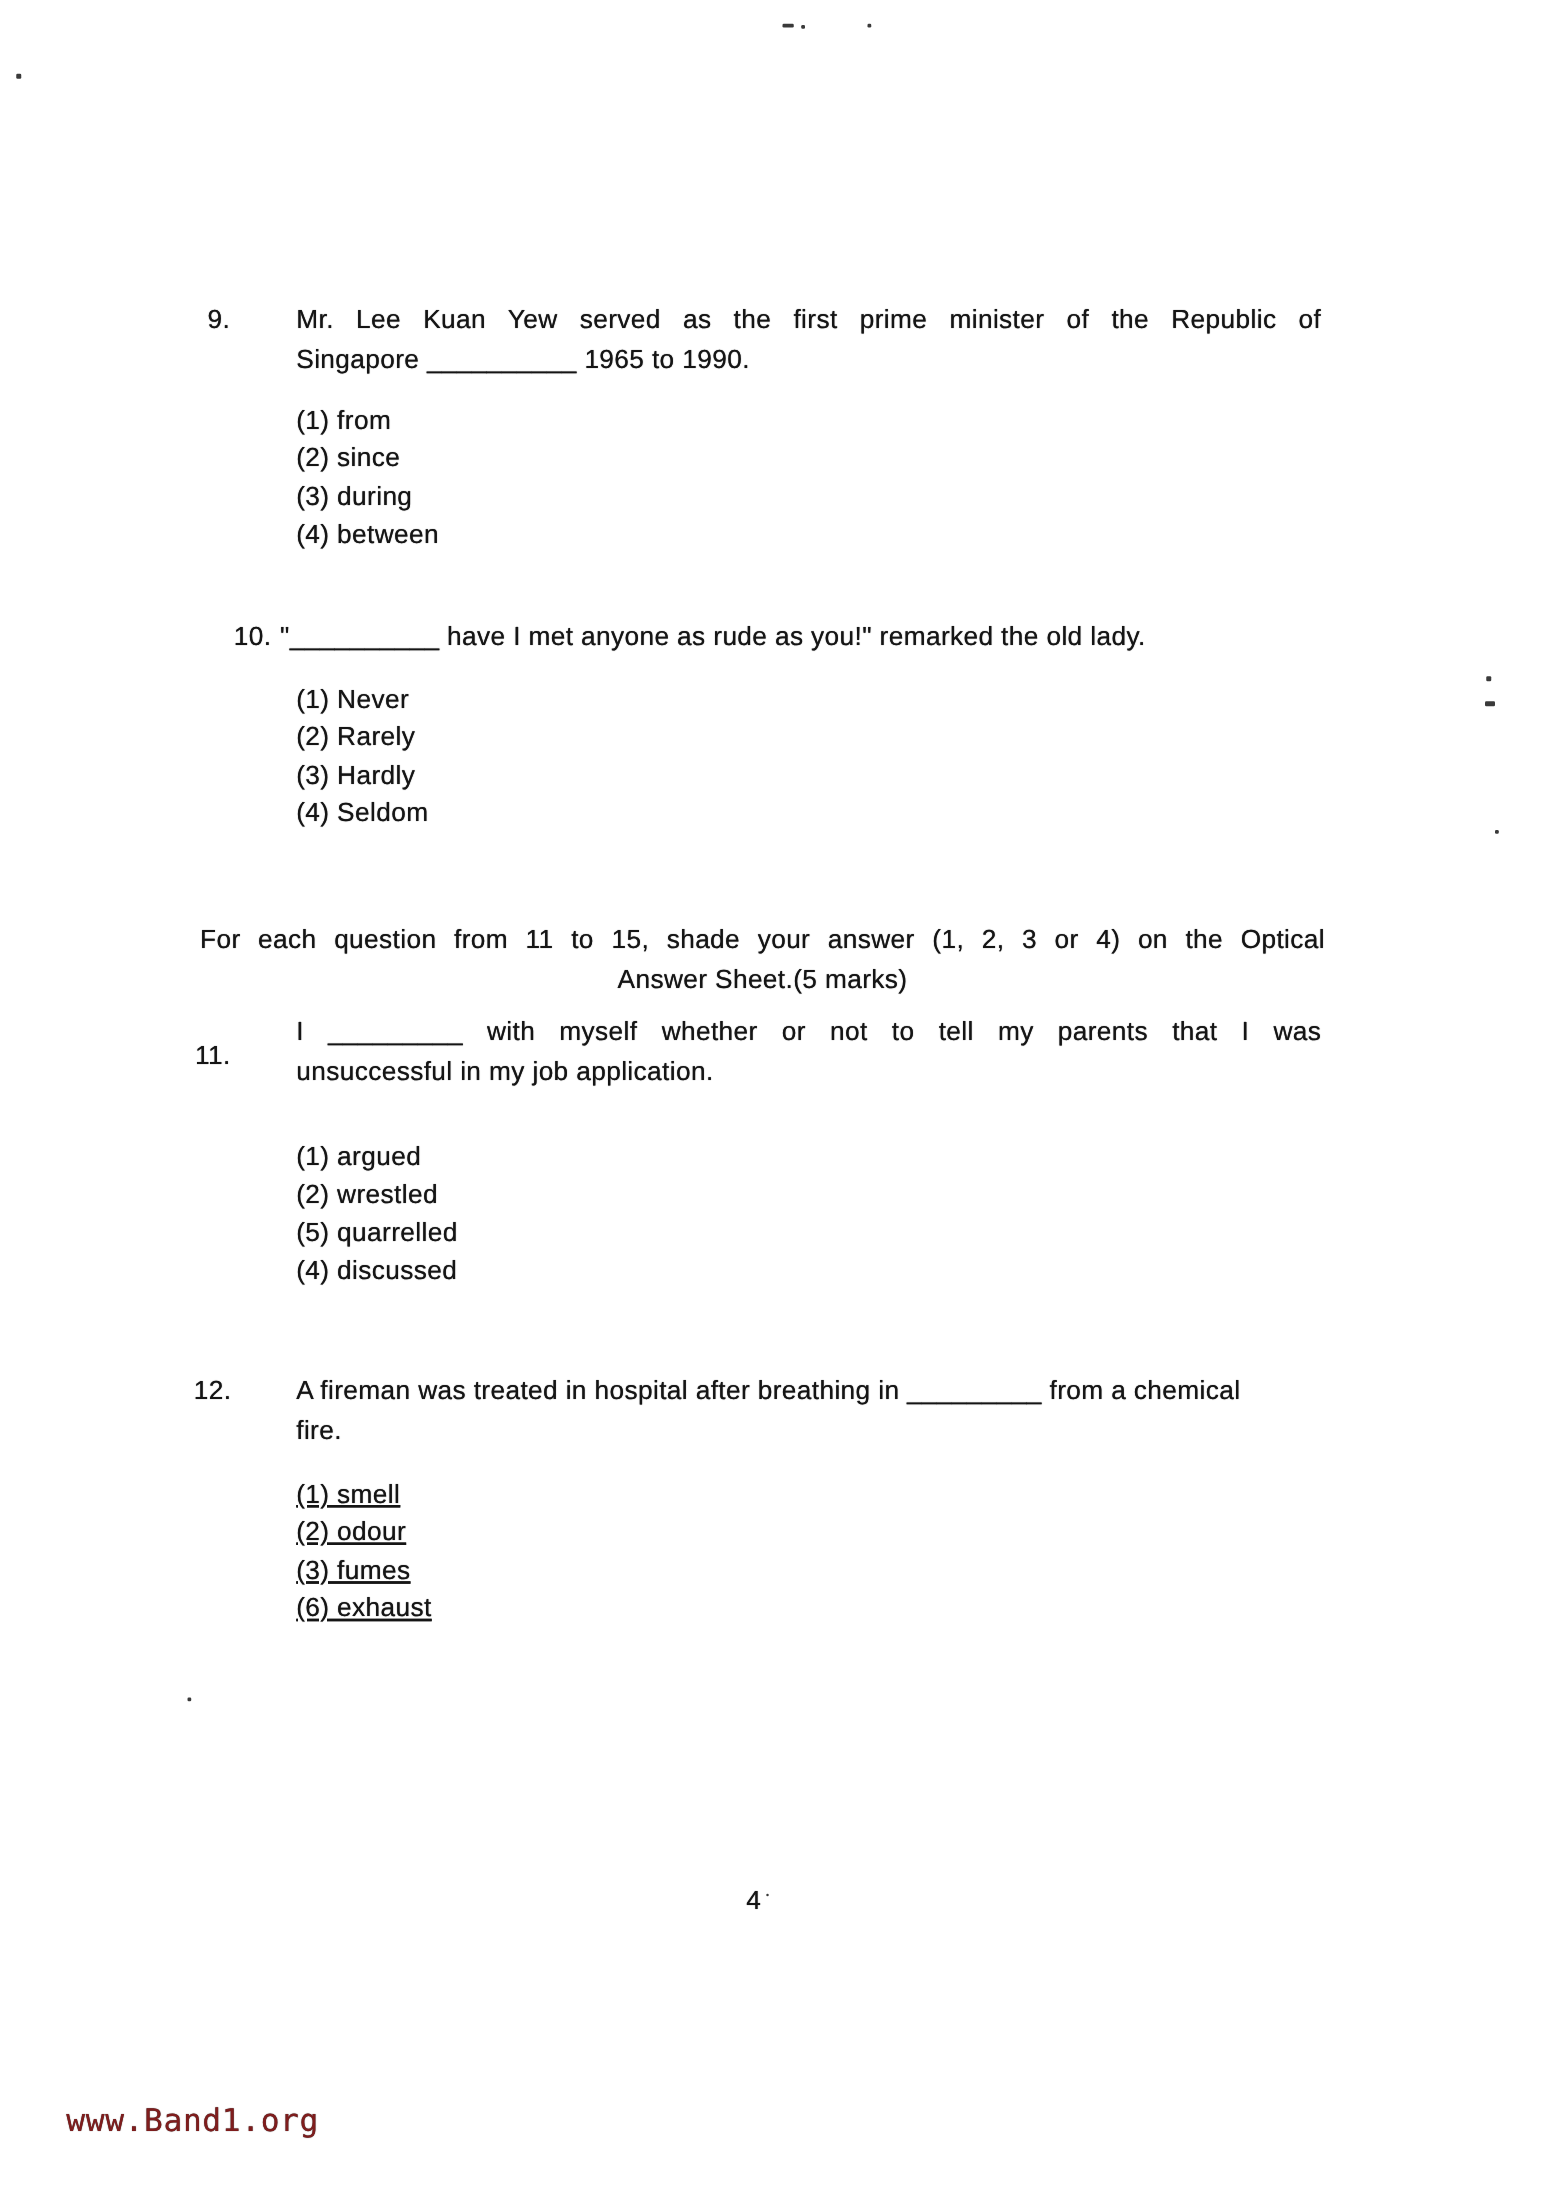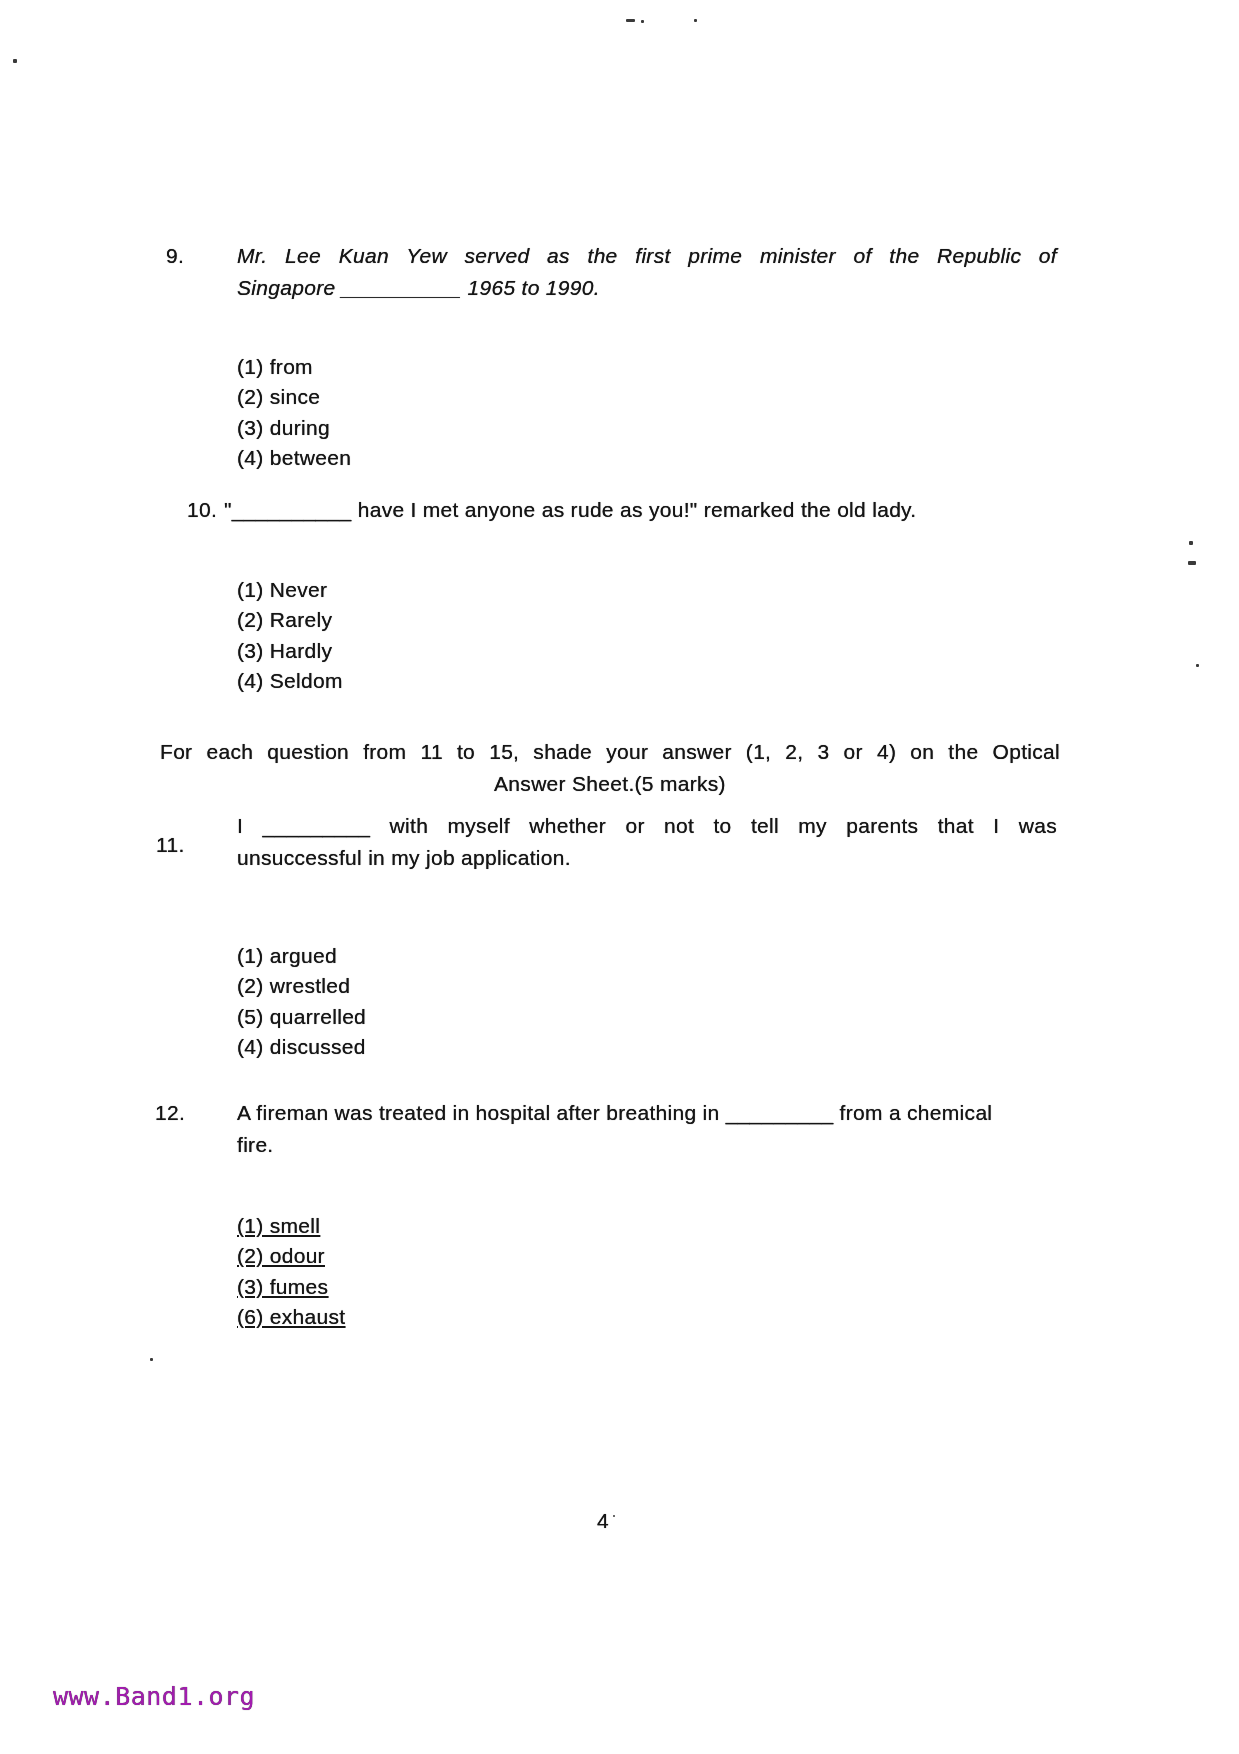--- a/index.html
+++ b/index.html
@@ -9,50 +9,50 @@
     background:#ffffff;
     overflow:hidden;
     font-family:"Liberation Sans", sans-serif;
     color:#151515;
   }
   .scan{ text-shadow:0 0 .7px rgba(0,0,0,.85); letter-spacing:.3px; }
   .qnum{ position:absolute; font-size:21px; line-height:32px; }
   .qtext{ position:absolute; left:237px; width:820px; }
   .qline{ font-size:21px; line-height:32px; white-space:nowrap; }
   .justify{ white-space:normal; text-align:justify; text-align-last:justify; }
-  .opts{ position:absolute; left:237px;margin-top:30px; }
+  .opts{ position:absolute; left:237px; }
   .opt{ font-size:21px; line-height:30.3px; white-space:nowrap; }
   .instr{ position:absolute; left:160px; width:900px; }
   .instr-line1{ font-size:21px; line-height:32px; text-align:justify; text-align-last:justify; }
   .instr-line2{ display:flex; justify-content:center; font-size:21px; line-height:32px; }
   .pagenum{ position:absolute; font-size:21px; line-height:26px; }
   .watermark{
     position:absolute; left:53px; top:1682px;
     font-family:"DejaVu Sans Mono", monospace;
-    font-size:25px; line-height:30px; color:#a21caf; letter-spacing:.5px;
+    font-size:25px; line-height:30px; color:#7f1d1d; letter-spacing:.5px;
   }
   .speck{ position:absolute; background:#3a3a3a; border-radius:1px; }
 </style>
 </head>
 <body>
 
 <div class="page scan">
 
   <div class="speck" style="left:13px;top:59px;width:4px;height:4px;"></div>
   <div class="speck" style="left:626px;top:19px;width:9px;height:3px;"></div>
   <div class="speck" style="left:641px;top:20px;width:3px;height:3px;"></div>
   <div class="speck" style="left:694px;top:19px;width:3px;height:3px;"></div>
   <div class="speck" style="left:1189px;top:541px;width:4px;height:4px;"></div>
   <div class="speck" style="left:1188px;top:561px;width:8px;height:4px;"></div>
   <div class="speck" style="left:1196px;top:664px;width:3px;height:3px;"></div>
   <div class="speck" style="left:150px;top:1358px;width:3px;height:3px;"></div>
   <div class="speck" style="left:613px;top:1515px;width:2px;height:2px;"></div>
 
   <div class="qnum" style="left:166px;top:240px;">9.</div>
-  <div class="qtext" style="top:240px;font-style:italic;">
+  <div class="qtext" style="top:240px;">
     <div class="qline justify">Mr. Lee Kuan Yew served as the first prime minister of the Republic of</div>
     <div class="qline">Singapore __________ 1965 to 1990.</div>
   </div>
   <div class="opts" style="top:322px;">
     <div class="opt">(1) from</div>
     <div class="opt">(2) since</div>
     <div class="opt">(3) during</div>
     <div class="opt">(4) between</div>
   </div>
 

